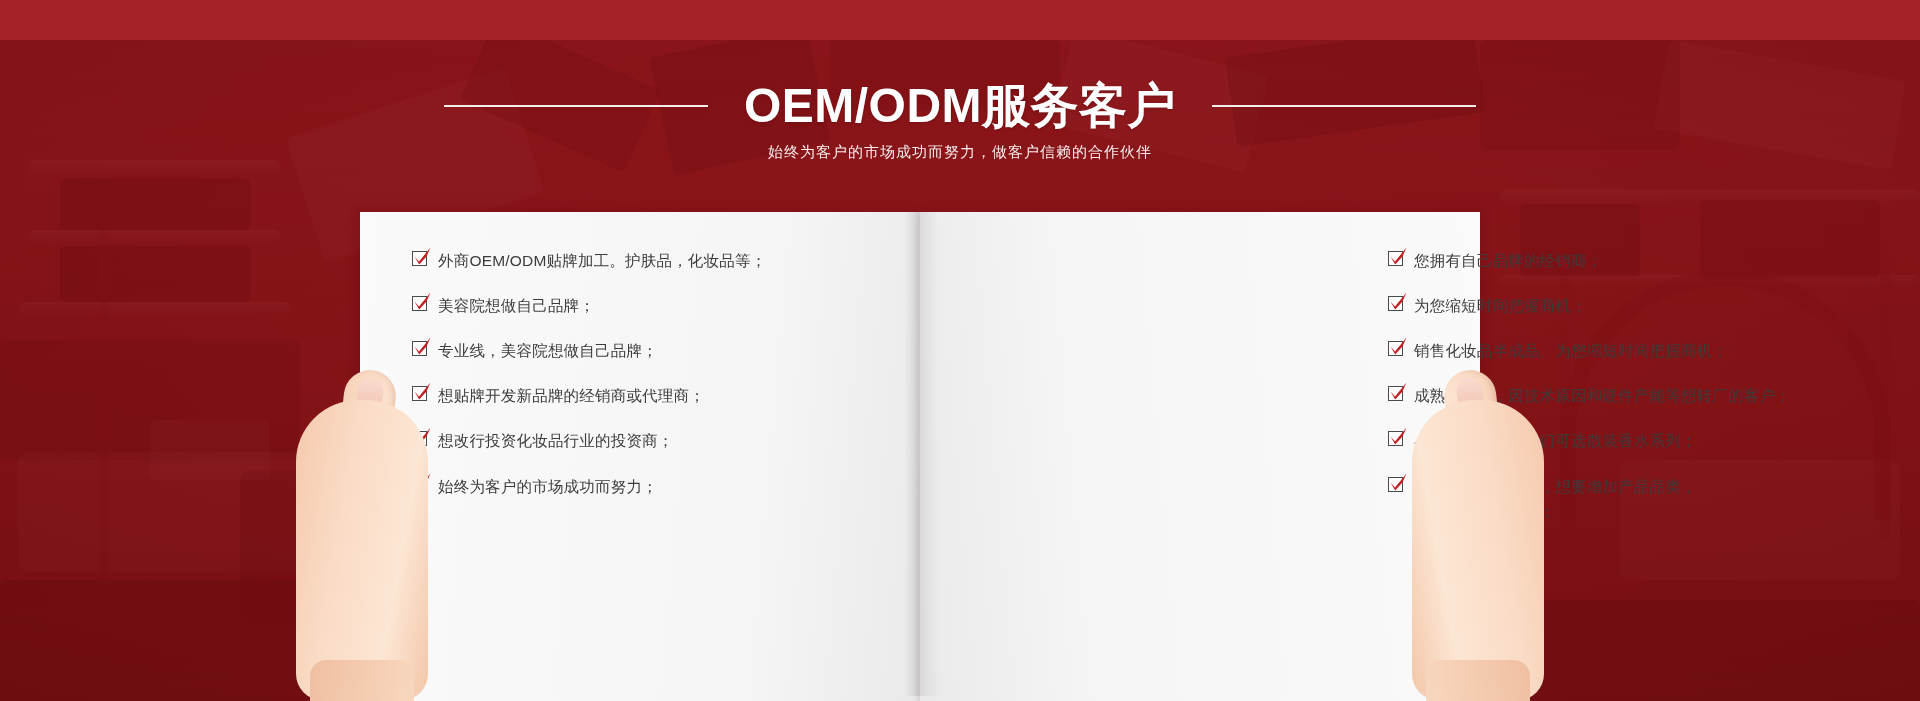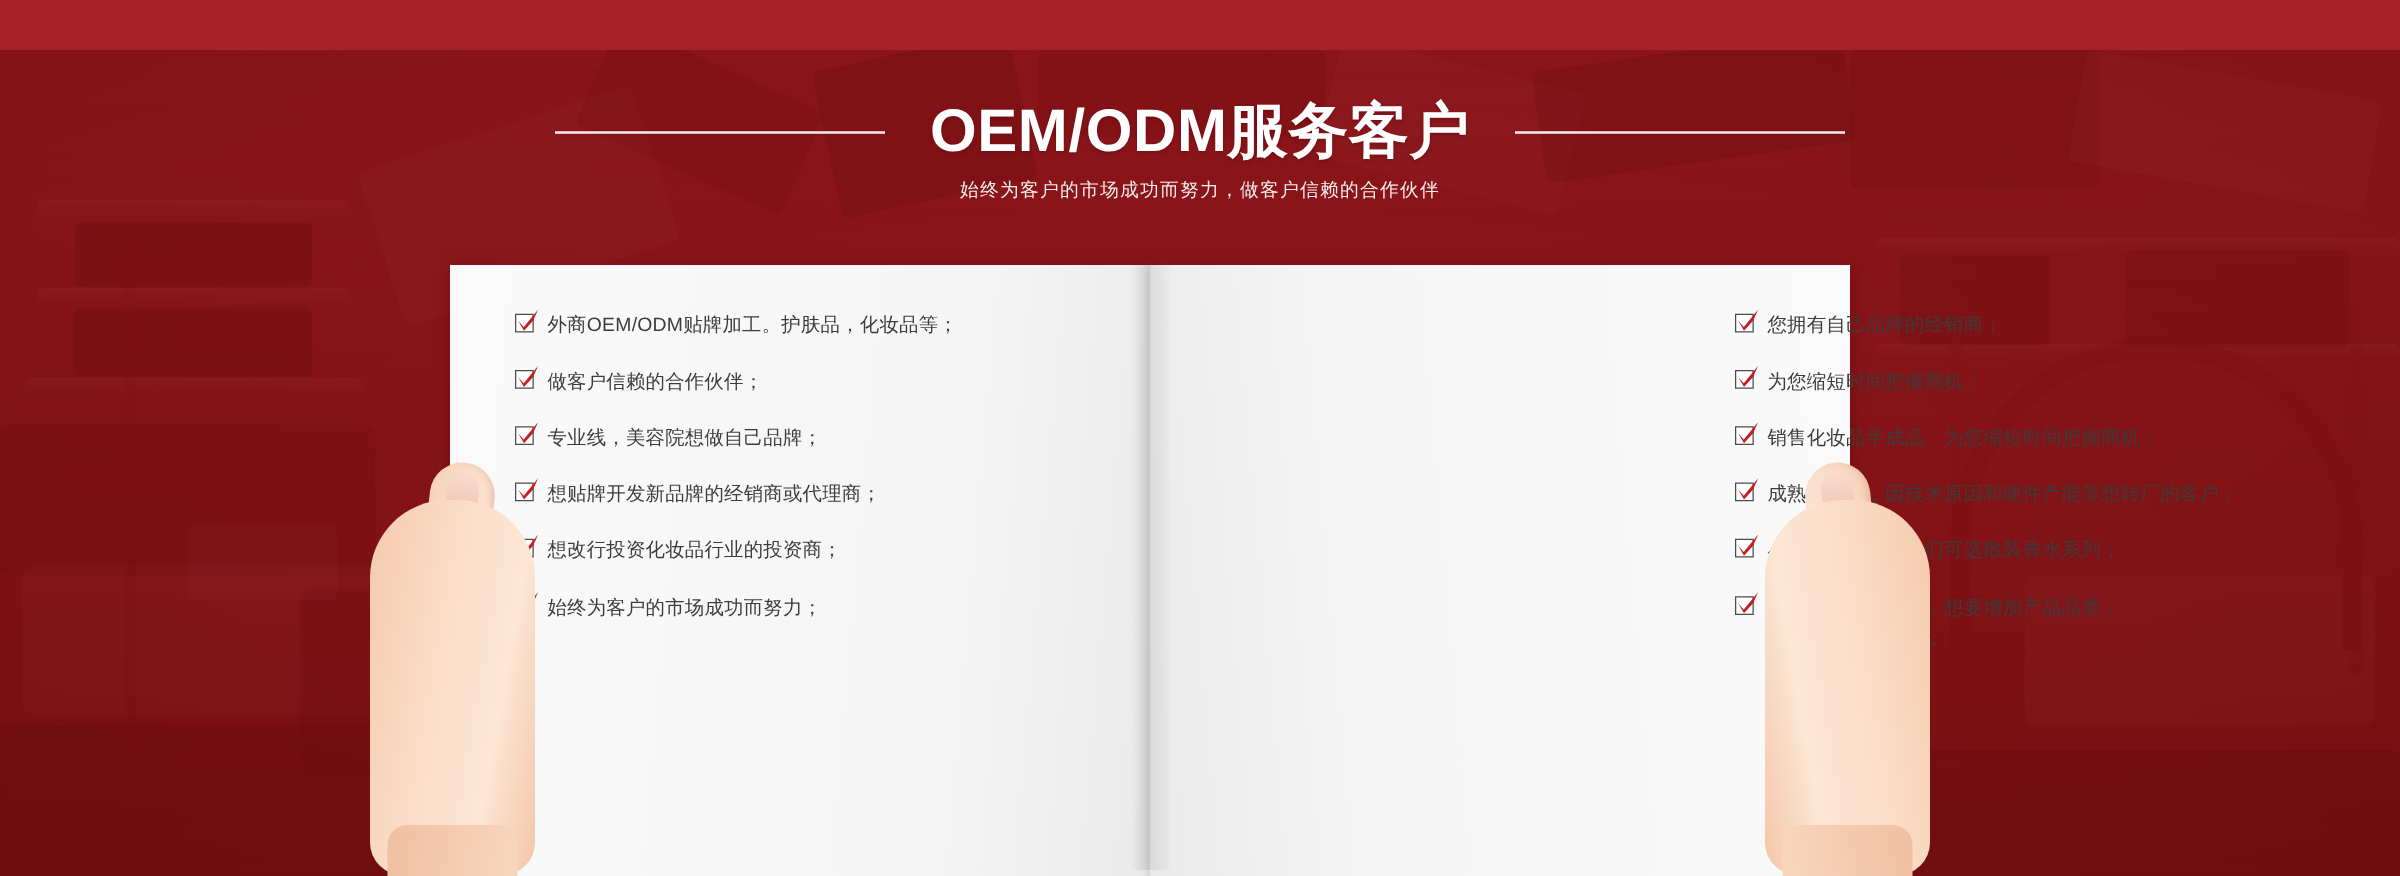--- a/index.html
+++ b/index.html
@@ -229,21 +229,21 @@
           </span>
           <span class="item-text">外商OEM/ODM贴牌加工。护肤品，化妆品等；</span>
         </div>
 
         <div class="item">
           <span class="cb">
             <svg viewBox="0 0 24 24">
                 <path d="M4.5 12.5 L9 17.5 L20.5 3.5 L16.5 12.5 L9.2 20.5 Z" fill="#c32026"></path>
               </svg>
           </span>
-          <span class="item-text">做客户信赖的合作伙伴；</span>
+          <span class="item-text">美容院想做自己品牌；</span>
         </div>
 
         <div class="item">
           <span class="cb">
             <svg viewBox="0 0 24 24">
                 <path d="M4.5 12.5 L9 17.5 L20.5 3.5 L16.5 12.5 L9.2 20.5 Z" fill="#c32026"></path>
               </svg>
           </span>
           <span class="item-text">专业线，美容院想做自己品牌；</span>
         </div>

